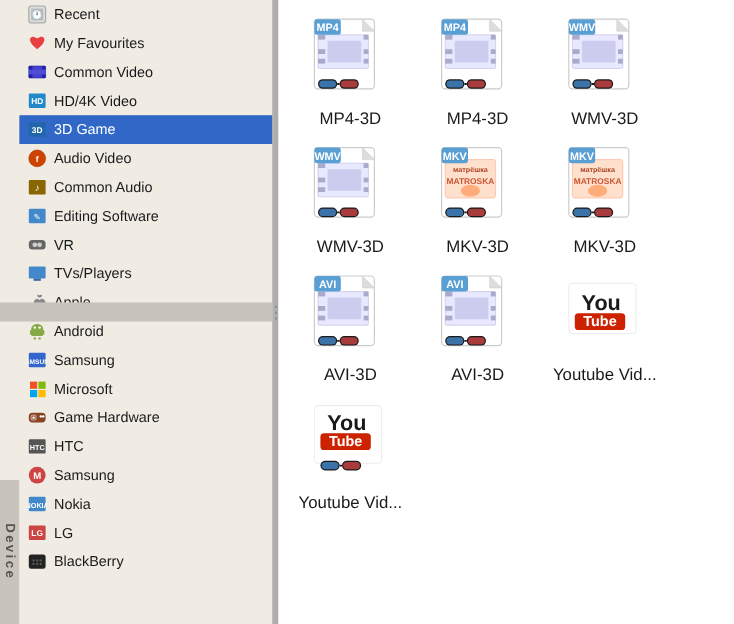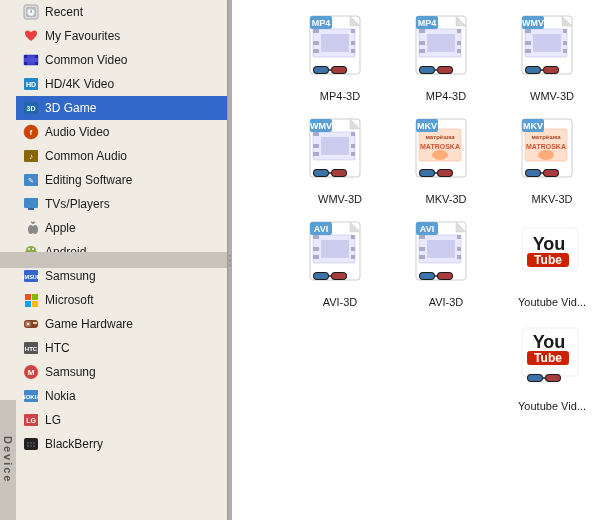--- a/index.html
+++ b/index.html
@@ -122,21 +122,20 @@
 
     .right-panel-content::-webkit-scrollbar { width: 14px; }
     .right-panel-content::-webkit-scrollbar-track { background: #e8e4dc; border: 1px solid #ccc; }
     .right-panel-content::-webkit-scrollbar-thumb { background: #a0a0a0; border: 1px solid #888; }
 
     .file-grid {
       display: flex;
       flex-wrap: wrap;
       gap: 6px;
       align-content: flex-start;
-      justify-content: flex-end;
     }
 
     .file-item {
       display: flex;
       flex-direction: column;
       align-items: center;
       width: 100px;
       cursor: pointer;
       padding: 4px;
     }
@@ -144,21 +143,21 @@
     .file-icon-wrapper {
       width: 72px;
       height: 72px;
       position: relative;
       display: flex;
       align-items: center;
       justify-content: center;
     }
 
     .file-label {
-      font-size: 11px;
+      font-size: 14px;
       text-align: center;
       margin-top: 4px;
       color: #1a1a1a;
       line-height: 1.2;
     }
 
     
     .resizer {
       width: 4px;
       background: #b0acac;
@@ -248,20 +247,30 @@
         <span>Common Audio</span>
       </div>
       <div class="sidebar-item">
         <span class="icon">
           <svg width="16" height="16" viewBox="0 0 16 16">
             <rect x="1" y="2" width="14" height="12" rx="1" fill="#4488cc"></rect>
             <text x="8" y="11" text-anchor="middle" font-size="7" fill="white">✎</text>
           </svg>
         </span>
         <span>Editing Software</span>
+      </div>
+      <div class="sidebar-item">
+        <span class="icon">
+          <svg width="16" height="16" viewBox="0 0 16 16">
+            <rect x="1" y="4" width="14" height="8" rx="3" fill="#666"></rect>
+            <circle cx="6" cy="8" r="2" fill="#ccc"></circle>
+            <circle cx="10" cy="8" r="2" fill="#ccc"></circle>
+          </svg>
+        </span>
+        <span>VR</span>
       </div>
       <div class="sidebar-item">
         <span class="icon">
           <svg width="16" height="16" viewBox="0 0 16 16">
             <rect x="1" y="2" width="14" height="10" rx="1" fill="#4488cc"></rect>
             <rect x="5" y="12" width="6" height="2" fill="#3366aa"></rect>
           </svg>
         </span>
         <span>TVs/Players</span>
       </div>

